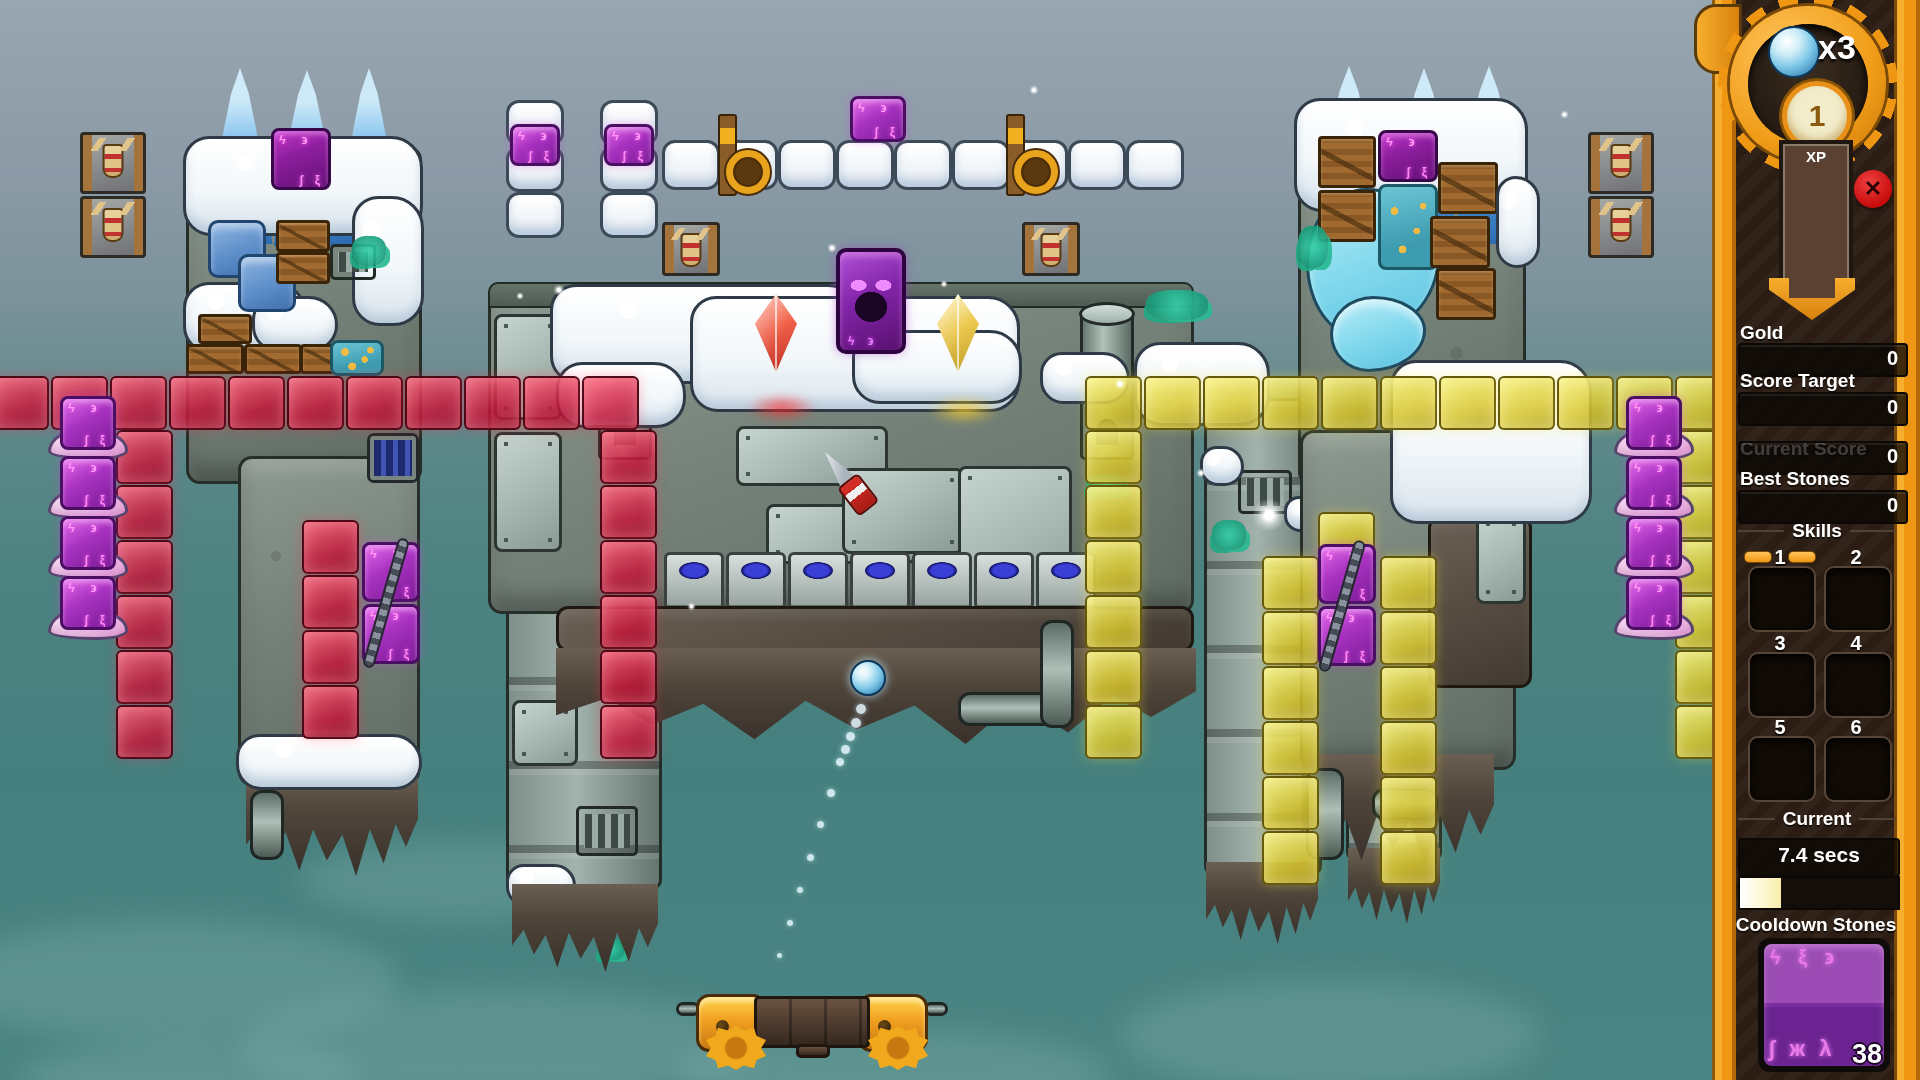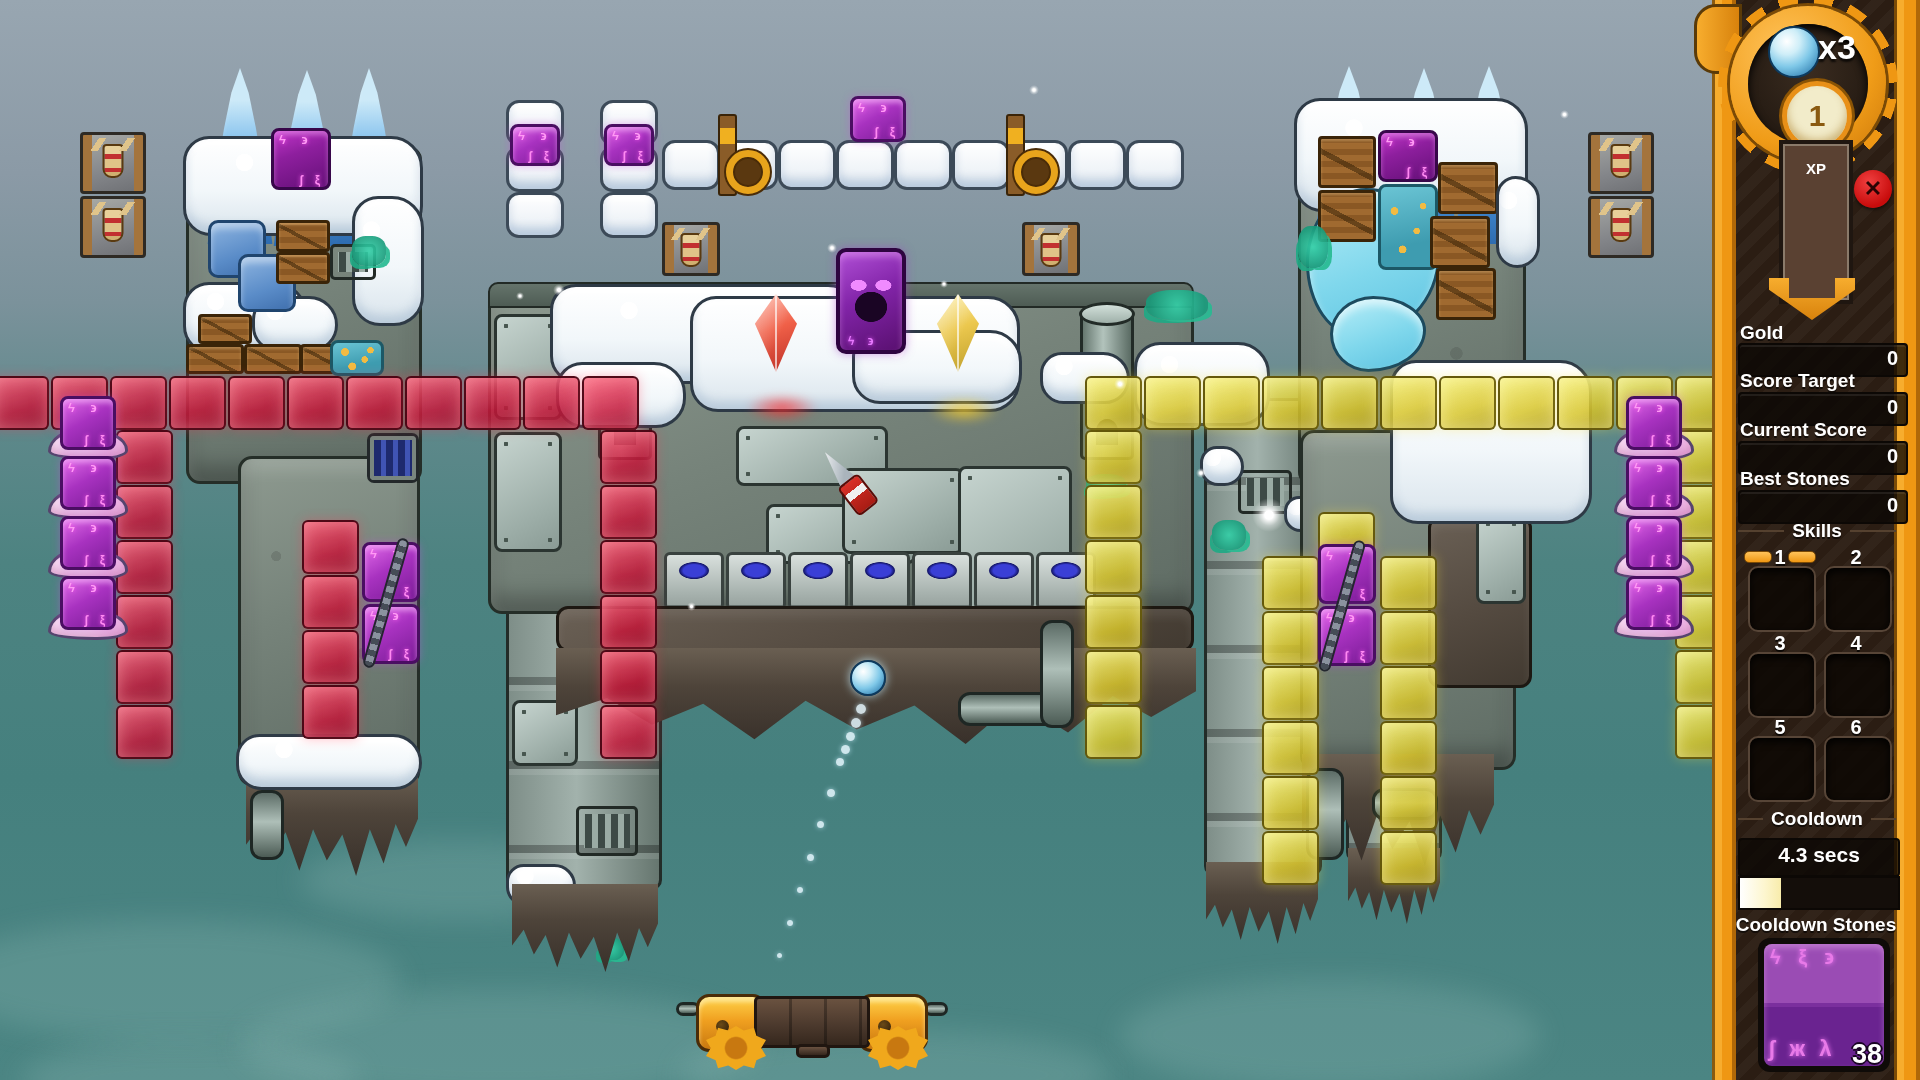--- a/index.html
+++ b/index.html
@@ -177,21 +177,21 @@
     background:radial-gradient(circle at 35% 30%,#ffc35a,#f09c18 60%,#c87408);box-shadow:0 0 0 3px #7a4a06;}
   #gear-dark{left:36px;top:24px;width:120px;height:120px;border-radius:50%;
     background:radial-gradient(circle at 50% 40%,#3a2c20,#241a12 75%);box-shadow:inset 0 4px 8px #000;}
   #hud-ball{left:56px;top:26px;width:48px;height:48px;border-radius:50%;border:2px solid #0d3a5e;
     background:radial-gradient(circle at 35% 28%,#ffffff,#cfeef8 28%,#7fc8e8 55%,#3a88b8 85%,#1a5888);}
   #ball-count{left:106px;top:28px;width:60px;font-size:34px;text-shadow:0 3px 2px rgba(0,0,0,.7);}
   #level-badge{left:70px;top:81px;width:60px;height:60px;border-radius:50%;background:#f2ecca;
     border:5px solid #e89018;box-shadow:0 0 0 3px #8a5405,inset 0 -6px 8px rgba(160,110,20,.45);
     display:flex;align-items:center;justify-content:center;color:#8a5a10;font-size:30px;}
   #xp-bar{left:67px;top:140px;width:66px;height:140px;background:#5a4132;border:4px solid #1f1610;
-    box-shadow:inset 0 0 0 2px #8a7a6a;text-align:center;font-size:15px;padding-top:16px;color:#fff;}
+    box-shadow:inset 0 0 0 2px #8a7a6a;text-align:center;font-size:15px;padding-top:4px;color:#fff;}
   #xp-arrow{left:57px;top:278px;width:86px;height:42px;background:linear-gradient(#f7ad2e,#d8820c);
     clip-path:polygon(0 0,100% 0,100% 28%,50% 100%,0 28%);}
   #xp-arrow-inner{left:77px;top:278px;width:46px;height:20px;background:#5a4132;}
   #close-btn{left:142px;top:170px;width:38px;height:38px;border-radius:50%;
     background:radial-gradient(circle at 40% 32%,#f04040,#c80c0c 70%);box-shadow:0 2px 3px rgba(0,0,0,.5);
     display:flex;align-items:center;justify-content:center;color:#2a0404;font-size:22px;cursor:pointer;}
   .stat-label{left:28px;width:158px;font-size:19px;text-shadow:0 2px 0 rgba(0,0,0,.6);}
   .stat-box{left:26px;width:158px;height:28px;background:rgba(10,6,4,.78);border:2px solid #0c0805;border-radius:4px;
     box-shadow:inset 0 2px 0 rgba(255,255,255,.08);font-size:20px;text-align:right;padding:2px 8px 0 0;}
   .hdr{left:26px;width:158px;display:flex;align-items:center;gap:8px;font-size:19px;text-shadow:0 2px 0 rgba(0,0,0,.6);}
@@ -488,21 +488,21 @@
     <div id="level-badge" class="abs">1</div>
     <div id="xp-bar" class="abs">XP</div>
     <div id="xp-arrow" class="abs"></div>
     <div id="xp-arrow-inner" class="abs"></div>
     <div id="close-btn" class="abs">✕</div>
 
     <div class="stat-label abs" style="top:322px">Gold</div>
     <div class="stat-box abs" style="top:343px">0</div>
     <div class="stat-label abs" style="top:370px">Score Target</div>
     <div class="stat-box abs" style="top:392px">0</div>
-    <div class="stat-label abs" style="top:419px">Current Score</div>
+    <div class="stat-label abs" style="top:438px">Current Score</div>
     <div class="stat-box abs" style="top:441px">0</div>
     <div class="stat-label abs" style="top:468px">Best Stones</div>
     <div class="stat-box abs" style="top:490px">0</div>
 
     <div class="hdr abs" style="top:520px">
         <span>Skills</span>
       </div>
     <div class="skill-num abs" style="left:36px;top:546px">1</div>
     <div class="dash abs" style="left:32px;top:551px"></div>
     <div class="dash abs" style="left:76px;top:551px"></div>
@@ -512,23 +512,23 @@
     <div class="skill-num abs" style="left:36px;top:632px">3</div>
     <div class="skill-num abs" style="left:112px;top:632px">4</div>
     <div class="skill-slot abs" style="left:36px;top:652px"></div>
     <div class="skill-slot abs" style="left:112px;top:652px"></div>
     <div class="skill-num abs" style="left:36px;top:716px">5</div>
     <div class="skill-num abs" style="left:112px;top:716px">6</div>
     <div class="skill-slot abs" style="left:36px;top:736px"></div>
     <div class="skill-slot abs" style="left:112px;top:736px"></div>
 
     <div class="hdr abs" style="top:808px">
-        <span>Cooldown</span>
+        <span>Current</span>
       </div>
-    <div id="cd-box" class="abs">4.3 secs</div>
+    <div id="cd-box" class="abs">7.4 secs</div>
     <div id="cd-bar" class="abs">
       <div id="cd-fill" style="width: 26%;"></div>
     </div>
 
     <div id="nm-hdr" class="abs" style="top:914px">Cooldown Stones</div>
     <div id="nm-tile" class="abs">
       <div id="nm-stone"></div>
       <div id="nm-count">38</div>
     </div>
   </aside>

